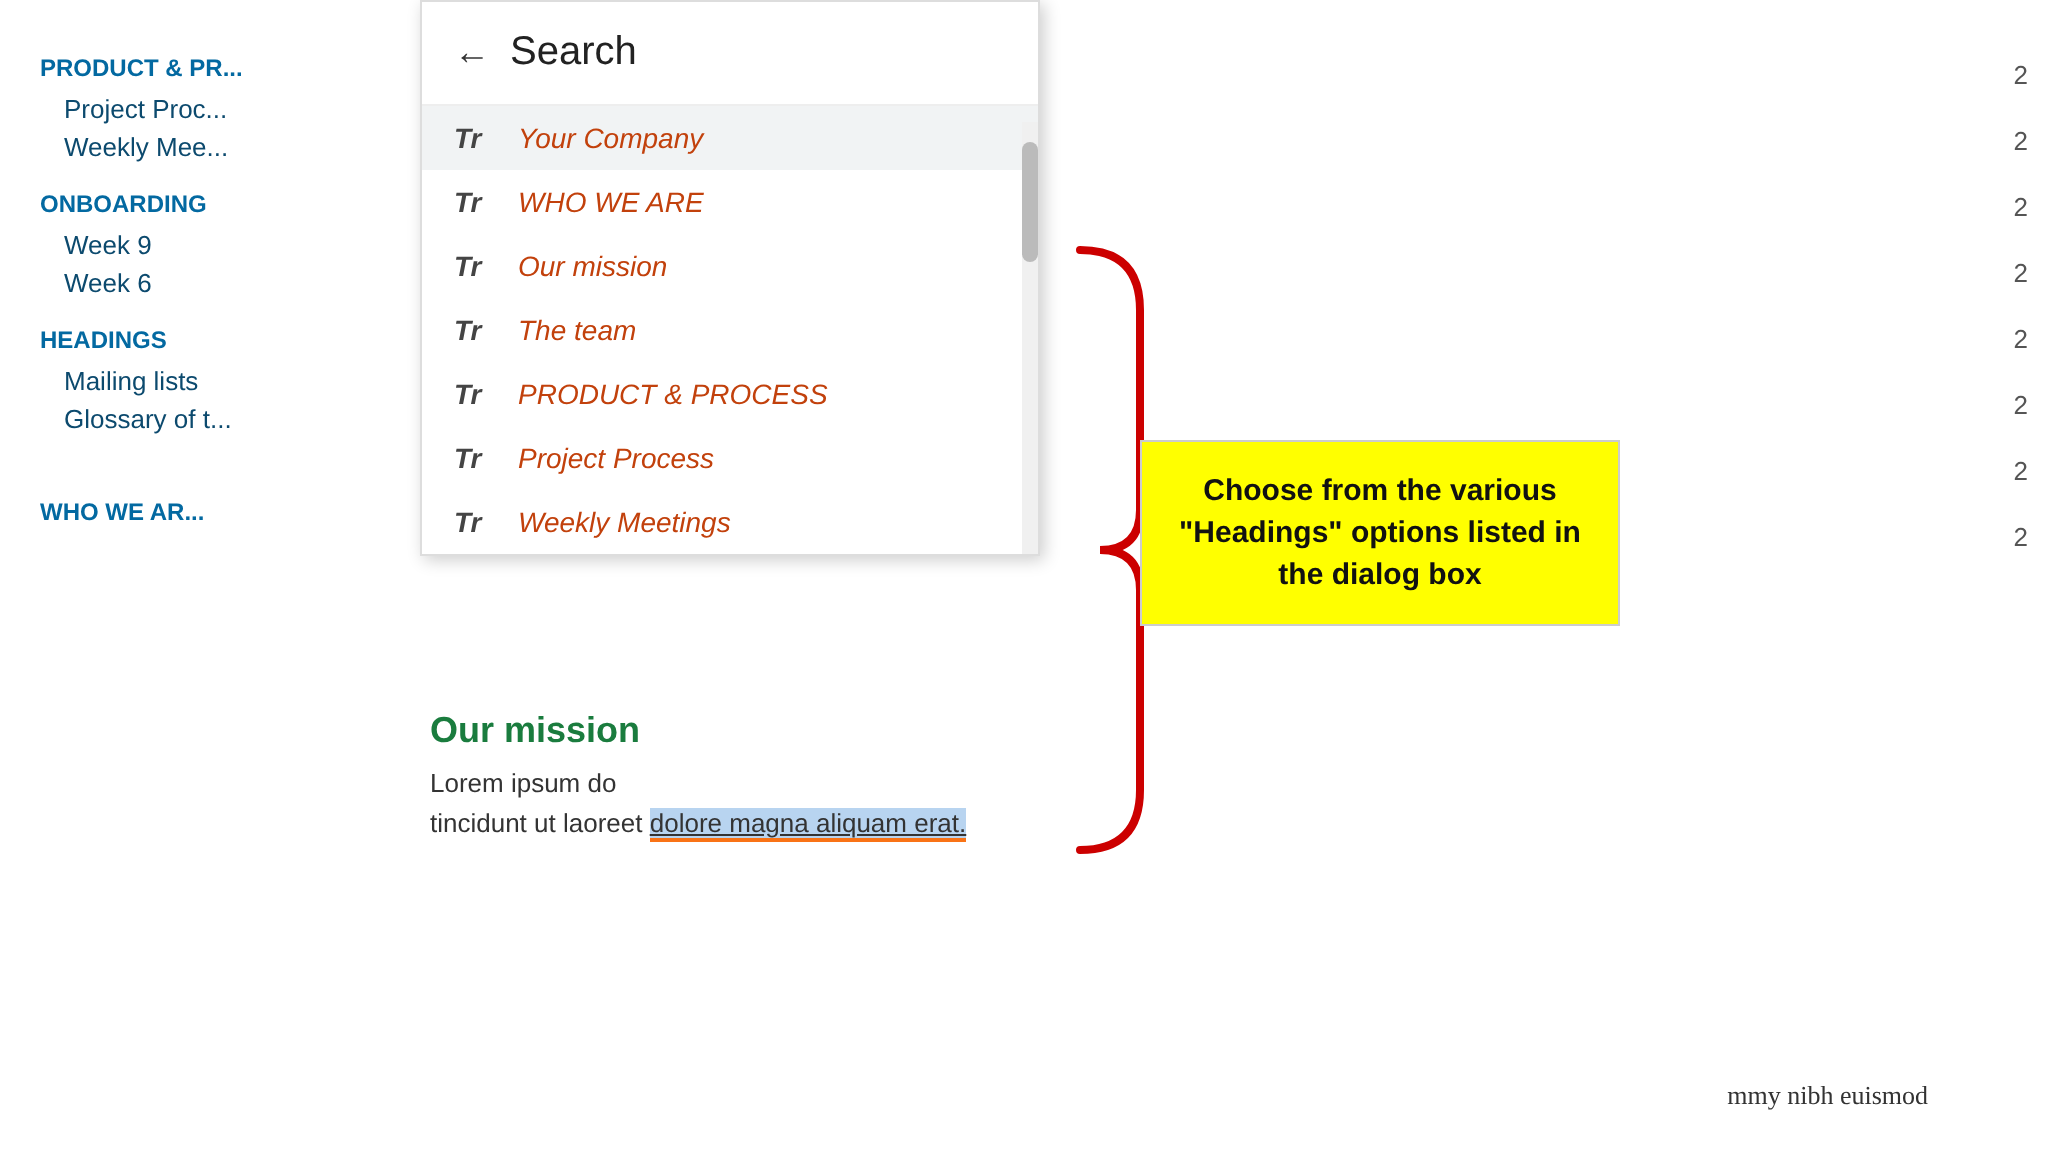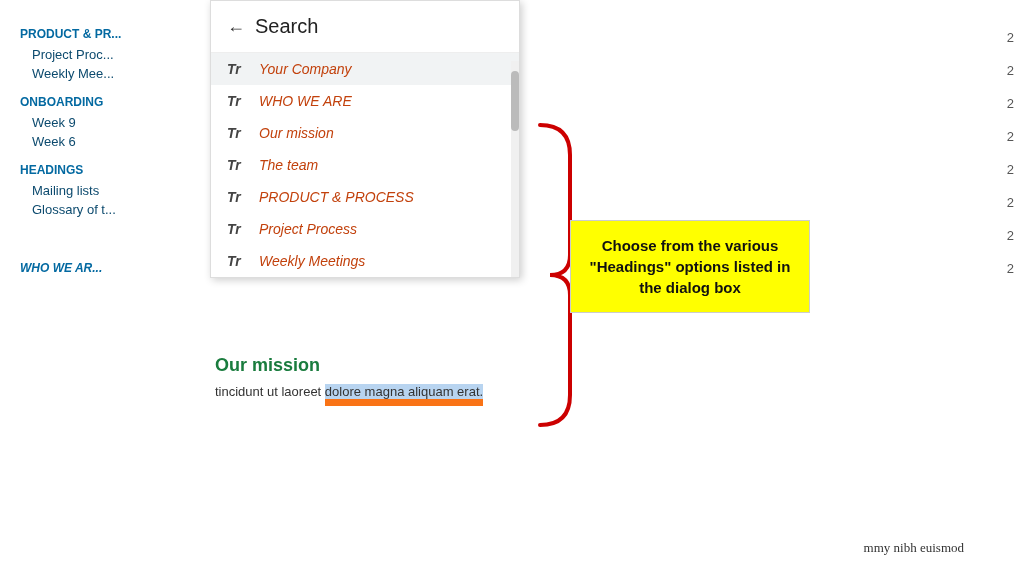--- a/index.html
+++ b/index.html
@@ -202,49 +202,53 @@
     }
 
     
     .red-underline {
       text-decoration: underline;
       text-decoration-color: #cc0000;
       color: #cc0000;
     }
 
     .text-underlined {
-      border-bottom: 7px solid #f97316;
+      border-bottom: 2px solid #f97316;
+      text-decoration: underline;
     }
   </style>
 </head>
 <body>
 
 <div class="doc-background">
 
   <div class="doc-sidebar">
     <div class="sidebar-section-title">PRODUCT &amp; PR...</div>
     <div class="sidebar-item">Project Proc...</div>
     <div class="sidebar-item">Weekly Mee...</div>
 
     <div class="sidebar-section-title">ONBOARDING</div>
     <div class="sidebar-item">Week 9</div>
     <div class="sidebar-item">Week 6</div>
 
     <div class="sidebar-section-title">HEADINGS</div>
     <div class="sidebar-item">Mailing lists</div>
     <div class="sidebar-item">Glossary of t...</div>
 
-    <div style="margin-top: 42px; font-style: italic;">
+    <div style="margin-top: 30px;">
       <div class="sidebar-section-title">WHO WE AR...</div>
     </div>
   </div>
 
   <div class="doc-main">
     <div style="margin-top: 340px;">
       <div class="doc-green-heading">Our mission</div>
+      <div class="doc-body-text">
+        <span>Lorem ipsum do</span>
+      </div>
       <div class="doc-body-text">
         <span>tincidunt ut laoreet</span>
         <span class="highlight text-underlined">dolore magna aliquam erat.</span>
       </div>
     </div>
 
     <div style="position:absolute; right: 60px; bottom: 20px; font-size:13px; color:#333;font-family:Liberation Serif, serif;">
       <span>mmy nibh euismod</span>
       <span class="red-underline"> </span>
     </div>

